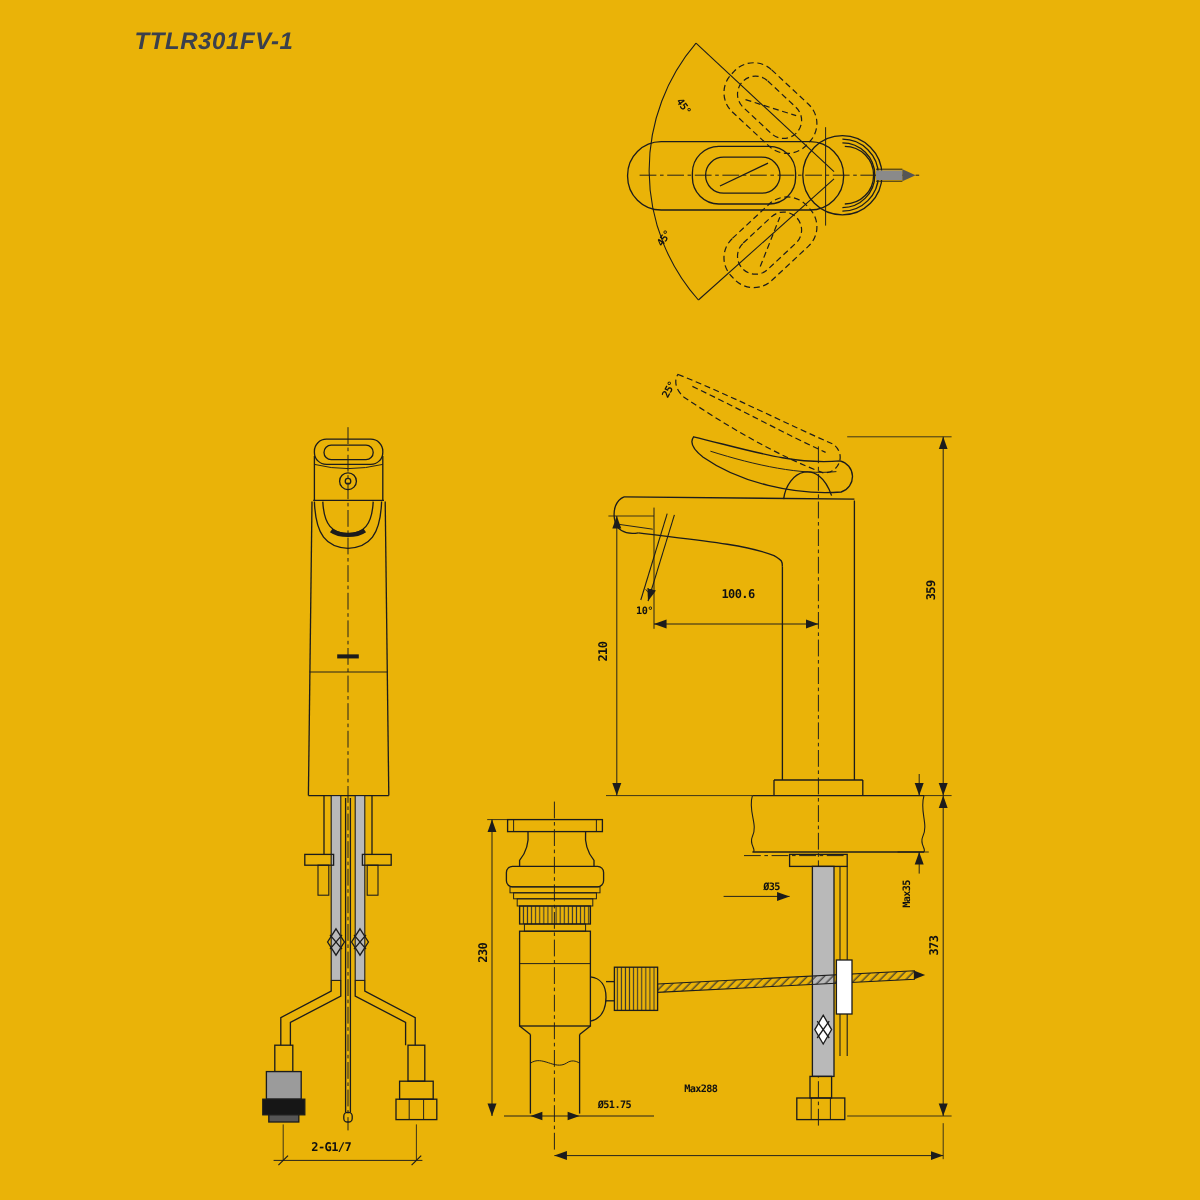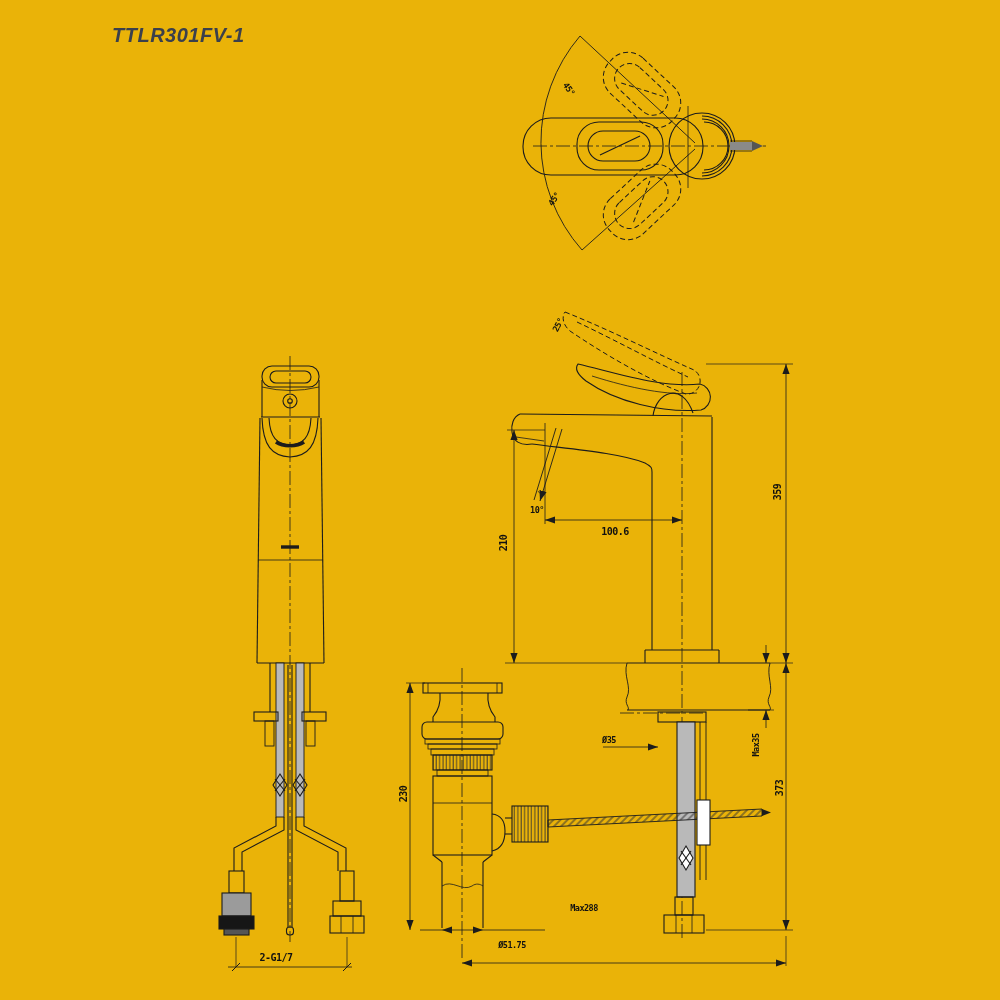--- a/index.html
+++ b/index.html
@@ -253,25 +253,25 @@
   </g>
 </svg>
 
   <div class="label title" style="left:112px;top:24px">TTLR301FV-1</div>
 
   <div class="label dim sm r55" style="left:569px;top:89px">45°</div>
   <div class="label dim sm rn55" style="left:554px;top:199px">45°</div>
 
   <div class="label dim sm rn62" style="left:558px;top:325px">25°</div>
   <div class="label dim sm" style="left:537px;top:510px">10°</div>
-  <div class="label dim" style="left:615px;top:531px">100.6</div>
+  <div class="label dim" style="left:615px;top:496px">100.6</div>
   <div class="label dim r90" style="left:503px;top:543px">210</div>
   <div class="label dim r90" style="left:777px;top:492px">359</div>
   <div class="label dim sm r90" style="left:756px;top:745px">Max35</div>
-  <div class="label dim sm" style="left:609px;top:740px">Ø35</div>
+  <div class="label dim sm" style="left:643px;top:740px">Ø35</div>
   <div class="label dim r90" style="left:779px;top:788px">373</div>
 
   <div class="label dim r90" style="left:403px;top:794px">230</div>
-  <div class="label dim sm" style="left:512px;top:945px">Ø51.75</div>
+  <div class="label dim sm" style="left:512px;top:921px">Ø51.75</div>
   <div class="label dim sm" style="left:584px;top:908px">Max288</div>
 
   <div class="label dim" style="left:276px;top:957px">2-G1/7</div>
 </div>
 
 </body></html>

